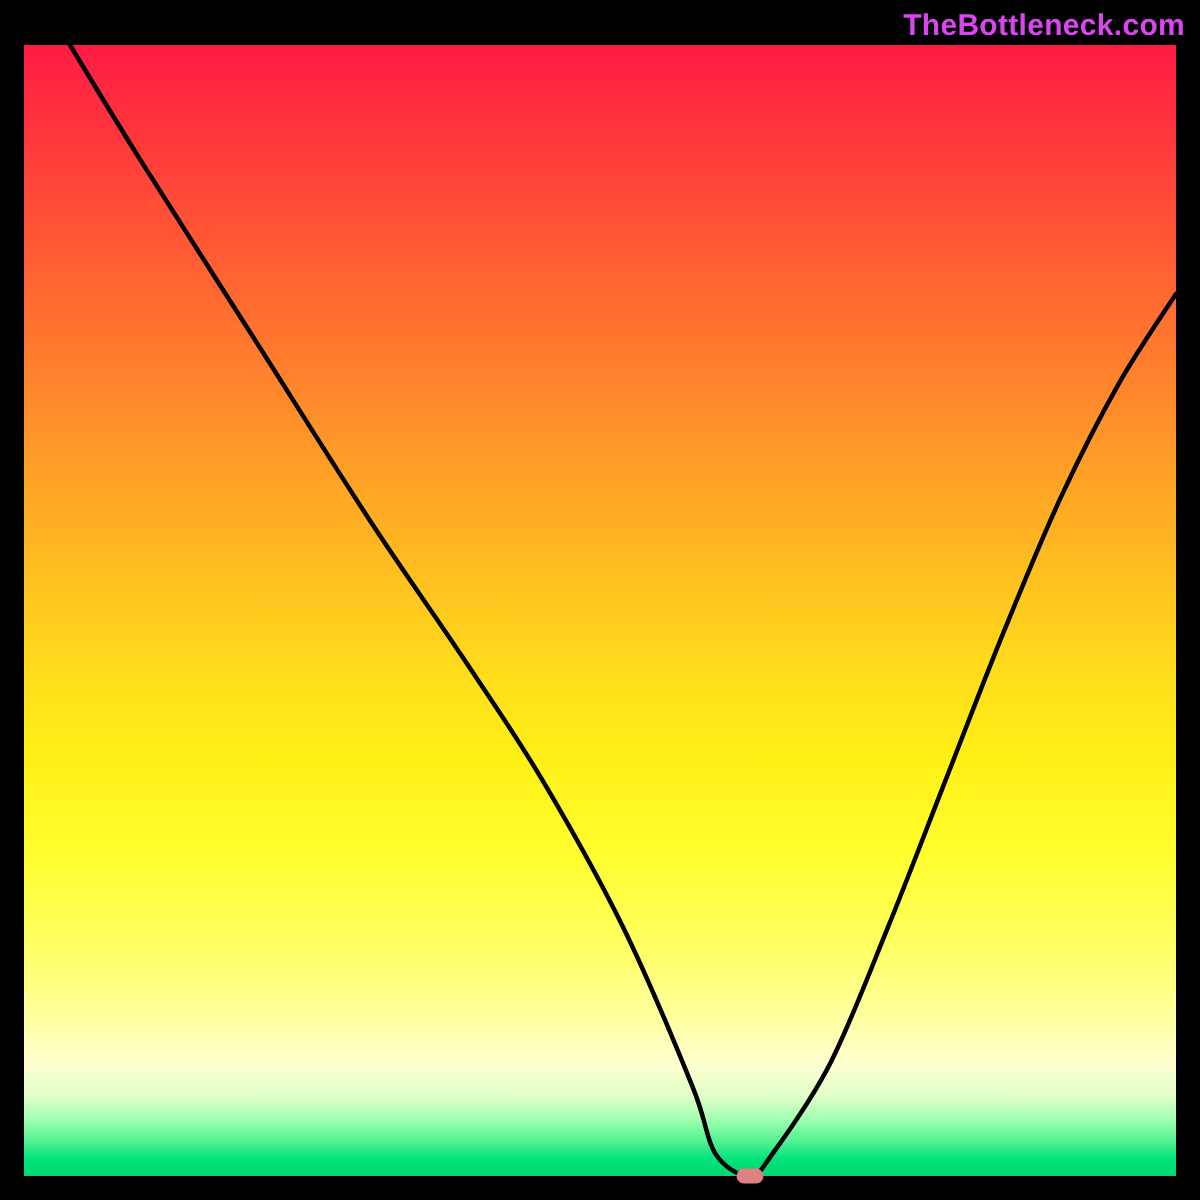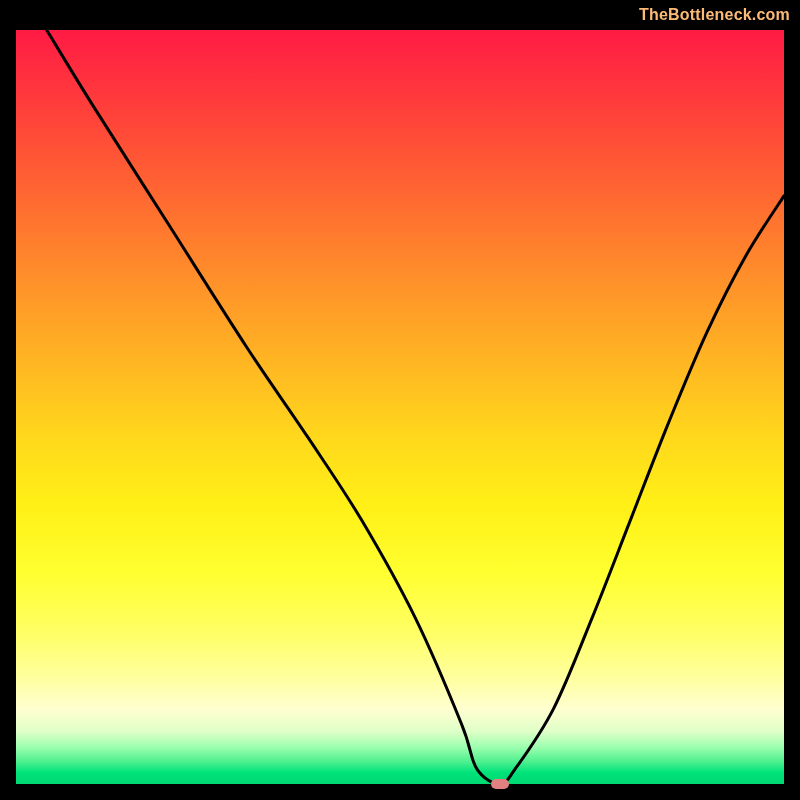--- a/index.html
+++ b/index.html
@@ -59,23 +59,23 @@
     transform: translate(-50%, -50%);
     left: 482px;
     top: 750px;
     pointer-events: none;
   }
   .watermark {
     position: absolute;
     top: 6px;
     right: 10px;
     font-family: Arial, Helvetica, sans-serif;
-    font-size: 16px;
+    font-size: 20px;
     font-weight: 600;
-    color: #fdba74;
+    color: #d946ef;
     letter-spacing: 0.2px;
   }
 </style>
 </head>
 <body>
 
 <div class="frame">
   <div class="watermark">TheBottleneck.com</div>
   <div class="plot">
     <svg class="curve" viewBox="0 0 768 754" preserveAspectRatio="none">

